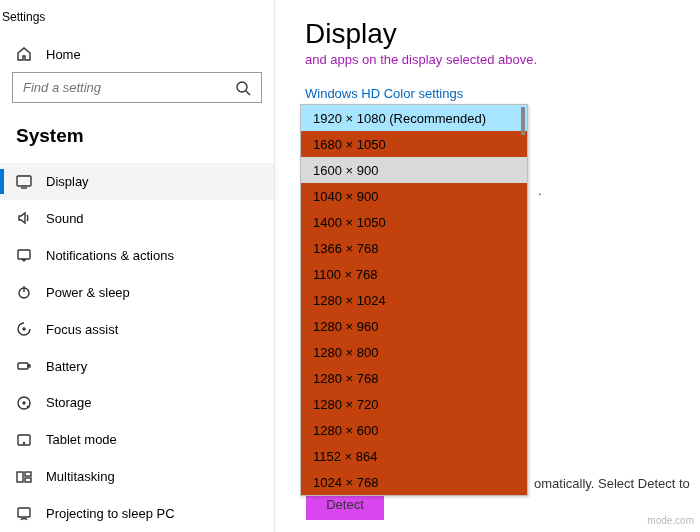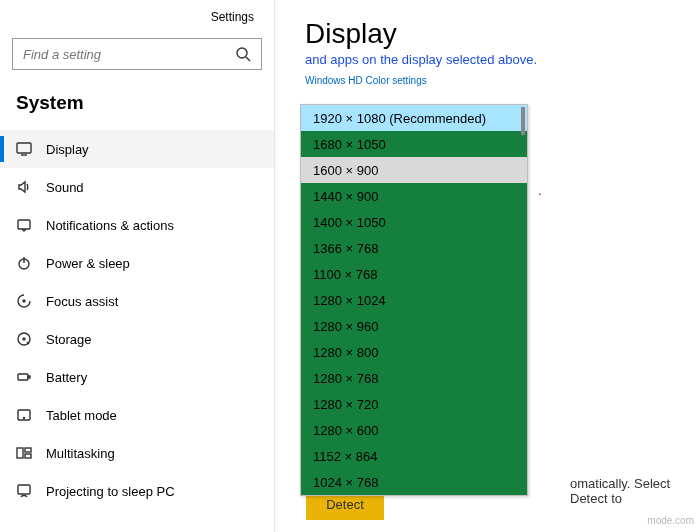--- a/index.html
+++ b/index.html
@@ -1,53 +1,61 @@
 <!DOCTYPE html>
 <html><head>
 <meta charset="utf-8">
 <style>
 * { margin: 0; padding: 0; box-sizing: border-box; font-family: "Segoe UI", Arial, sans-serif; }
 body { width: 700px; height: 532px; overflow: hidden; background: #fff; display: flex; position: relative; }
 
 .sidebar { width: 275px; height: 100%; background: #fff; border-right: 1px solid #e6e6e6; display: flex; flex-direction: column; box-shadow: 2px 0 4px rgba(0,0,0,0.03); }
-.title { font-size: 12px; padding: 10px 20px 14px; color: #000; text-align: right; }
+.title { font-size: 12px; padding: 10px 2px 14px; color: #000; }
 .home-row { display: flex; align-items: center; padding: 8px 16px 10px; gap: 14px; cursor: pointer; }
 .home-row .lbl { font-size: 13px; }
 .search-wrap { margin: 0 12px 16px; border: 1px solid #999; height: 32px; display: flex; align-items: center; padding: 0 10px; }
 .search-wrap input { flex: 1; border: none; outline: none; font-size: 13px; font-style: italic; color: #666; background: transparent; }
 .group-hdr { font-weight: 600; font-size: 19px; padding: 6px 16px 16px; }
 .nav-list { display: flex; flex-direction: column; overflow-y: auto; }
 .nav-item { display: flex; align-items: center; height: 38px; padding: 0 16px; gap: 14px; cursor: pointer; font-size: 13px; position: relative; }
 .nav-item.sel::before { content: ""; position: absolute; left: 0; top: 6px; bottom: 6px; width: 4px; background: #0078d4; }
 .nav-item.sel { background: #f4f4f4; }
 .icon { width: 16px; height: 16px; display: inline-flex; align-items: center; justify-content: center; flex-shrink: 0; }
 .icon svg { width: 16px; height: 16px; fill: none; stroke: #333; stroke-width: 1.4; }
 
 .main { flex: 1; padding: 18px 0 0 30px; position: relative; }
 .h1 { font-size: 28px; font-weight: 400; margin-bottom: 2px; }
-.sub { font-size: 13px; color: #1d4ed8; margin-bottom: 8px; }
-.link { font-size: 10px; color: #0067c0; cursor: pointer; }
+.sub { font-size: 13px; color: #a21caf; margin-bottom: 19px; }
+.link { font-size: 13px; color: #0067c0; cursor: pointer; }
 .truncated { font-size: 13px; color: #333; position: absolute; }
-.detect { position: absolute; left: 306px; bottom: 12px; width: 78px; height: 32px; background: #eab308; border: none; font-size: 13px; color: #333; }
+.detect { position: absolute; left: 306px; bottom: 12px; width: 78px; height: 32px; background: #d946ef; border: none; font-size: 13px; color: #333; }
 
-.dropdown { position: absolute; left: 300px; top: 104px; width: 228px; background: #15803d; border: 1px solid #bdbdbd; box-shadow: 1px 1px 3px rgba(0,0,0,0.2); z-index: 10; }
+.dropdown { position: absolute; left: 300px; top: 104px; width: 228px; background: #c2410c; border: 1px solid #bdbdbd; box-shadow: 1px 1px 3px rgba(0,0,0,0.2); z-index: 10; }
 .dropdown .opt { height: 26px; padding: 0 12px; font-size: 13px; display: flex; align-items: center; cursor: pointer; }
 .dropdown .opt.highlight { background: #a6e4ff; }
 .dropdown .opt.hover { background: #d9d9d9; }
 .dropdown-scrollbar { position: absolute; right: 0; top: 0; bottom: 0; width: 4px; }
 .dropdown-scrollbar .thumb { position: absolute; top: 2px; width: 4px; height: 28px; background: #888; right: 2px; }
 
 .watermark { position: absolute; right: 6px; bottom: 6px; font-size: 10px; color: #b8b8b8; }
 </style>
 </head>
 <body>
 
 <div class="sidebar">
   <div class="title">Settings</div>
 
+  <div class="home-row">
+    <span class="icon">
+      <svg viewBox="0 0 16 16">
+          <path d="M2 7l6-5 6 5v7H9v-4H7v4H2z"></path>
+        </svg>
+    </span>
+    <span class="lbl">Home</span>
+  </div>
 
   <div class="search-wrap">
     <input placeholder="Find a setting" style="">
     <span class="icon">
       <svg viewBox="0 0 16 16">
           <circle cx="7" cy="7" r="5"></circle>
           <line x1="11" y1="11" x2="15" y2="15"></line>
         </svg>
     </span>
   </div>
@@ -96,35 +104,35 @@
           <svg viewBox="0 0 16 16">
             <path d="M8 2a6 6 0 1 0 0 12A6 6 0 0 0 14 8"></path>
             <circle cx="8" cy="8" r="1" fill="#333"></circle>
           </svg>
         </span>
         <span>Focus assist</span>
       </div>
       <div class="nav-item">
         <span class="icon">
           <svg viewBox="0 0 16 16">
+            <rect x="2" y="5" width="10" height="6" rx="1"></rect>
+            <rect x="12" y="7" width="2" height="2"></rect>
+          </svg>
+        </span>
+        <span>Battery</span>
+      </div>
+      <div class="nav-item">
+        <span class="icon">
+          <svg viewBox="0 0 16 16">
             <circle cx="8" cy="8" r="6"></circle>
             <circle cx="8" cy="8" r="1"></circle>
             <line x1="11" y1="11" x2="13" y2="13"></line>
           </svg>
         </span>
         <span>Storage</span>
-      </div>
-      <div class="nav-item">
-        <span class="icon">
-          <svg viewBox="0 0 16 16">
-            <rect x="2" y="5" width="10" height="6" rx="1"></rect>
-            <rect x="12" y="7" width="2" height="2"></rect>
-          </svg>
-        </span>
-        <span>Battery</span>
       </div>
       <div class="nav-item">
         <span class="icon">
           <svg viewBox="0 0 16 16">
             <rect x="2" y="3" width="12" height="10" rx="1"></rect>
             <circle cx="8" cy="11" r="0.5" fill="#333"></circle>
           </svg>
         </span>
         <span>Tablet mode</span>
       </div>
@@ -150,31 +158,31 @@
     </div>
 </div>
 
 <div class="main">
   <div class="h1">Display</div>
   <div class="sub">and apps on the display selected above.</div>
   <div class="link">Windows HD Color settings</div>
 </div>
 
 <span class="truncated" style="left:538px; top:183px;">.</span>
-<span class="truncated" style="left:534px; top:476px;margin-left:36px;">omatically. Select Detect to</span>
+<span class="truncated" style="left:534px; top:476px;">omatically. Select Detect to</span>
 <button class="detect">Detect</button>
 
 <div class="dropdown">
   <div class="dropdown-scrollbar">
     <div class="thumb"></div>
   </div>
 <div class="opt highlight">1920 × 1080 (Recommended)</div>
     <div class="opt">1680 × 1050</div>
     <div class="opt hover">1600 × 900</div>
-    <div class="opt">1440 × 900</div>
+    <div class="opt">1040 × 900</div>
     <div class="opt">1400 × 1050</div>
     <div class="opt">1366 × 768</div>
     <div class="opt">1100 × 768</div>
     <div class="opt">1280 × 1024</div>
     <div class="opt">1280 × 960</div>
     <div class="opt">1280 × 800</div>
     <div class="opt">1280 × 768</div>
     <div class="opt">1280 × 720</div>
     <div class="opt">1280 × 600</div>
     <div class="opt">1152 × 864</div>

